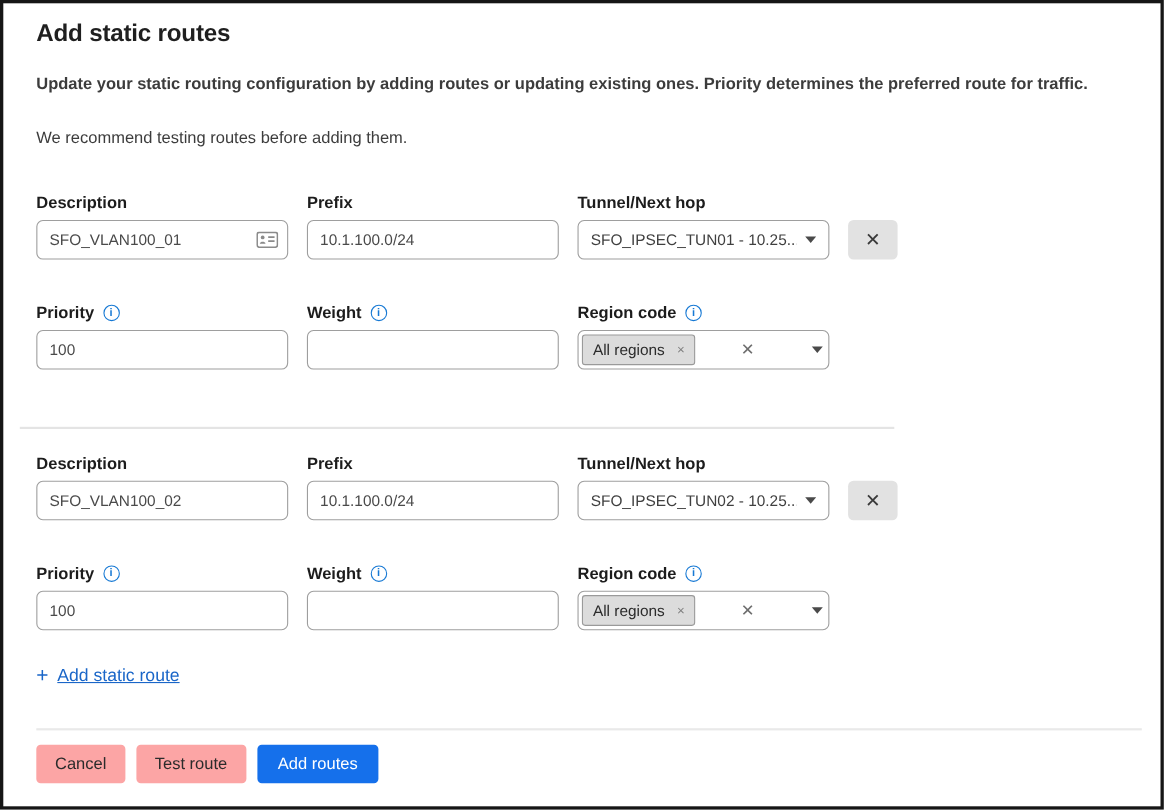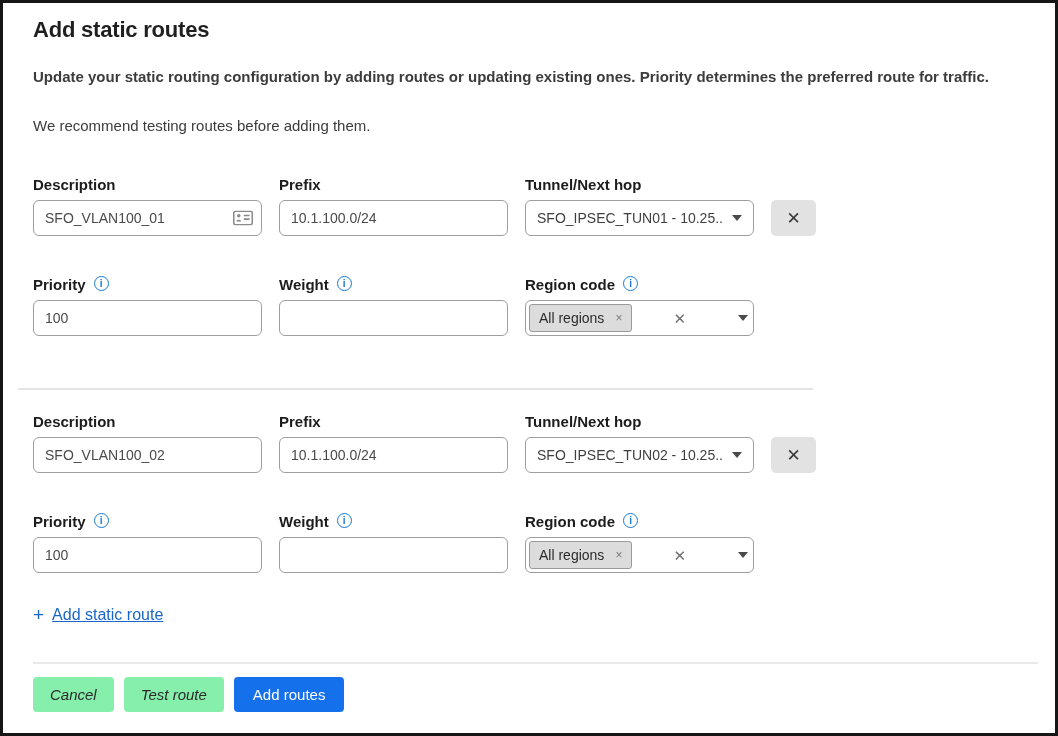--- a/index.html
+++ b/index.html
@@ -25,21 +25,21 @@
   .routes { margin-top: 42px; }
   .grid {
     display: grid;
     grid-template-columns: 229px 229px 229px 45px;
     column-gap: 17px;
     align-items: center;
   }
   .label-row { margin-bottom: 7px; }
   .field-label {
     font-size: 15px; font-weight: 700; color: #1c1c1c;
-    display: flex; align-items: flex-start; gap: 8px;
+    display: flex; align-items: center; gap: 8px;
   }
   .info-icon {
     width: 15px; height: 15px; border: 1.4px solid #1779d4; border-radius: 50%;
     color: #1779d4; font-size: 10px; font-weight: 700; font-style: normal;
     display: inline-flex; align-items: center; justify-content: center;
     line-height: 1; cursor: pointer; flex: 0 0 auto;
   }
   .input-wrap { position: relative; }
   .text-input {
     width: 100%; height: 36px;
@@ -98,21 +98,21 @@
   .footer-divider {
     border: none; border-top: 2px solid #e9e9e9;
     width: 1005px; margin: 36px 0 0 0;
   }
   .footer-buttons { margin-top: 13px; display: flex; gap: 10px; align-items: center; }
   .btn {
     height: 35px; border: none; border-radius: 4px; cursor: pointer;
     font-size: 15px; font-family: "Liberation Sans", sans-serif;
     padding: 0 17px; line-height: 1;
   }
-  .btn-secondary { background: #86efac; color: #2b2b2b; font-style: italic; }
+  .btn-secondary { background: #fca5a5; color: #2b2b2b; }
   .btn-primary { background: #1570eb; color: #ffffff; padding: 0 19px; }
 </style>
 </head>
 <body>
 
 <h1 class="page-title">Add static routes</h1>
 
 <p class="intro-line first">Update your static routing configuration by adding routes or updating existing ones. Priority determines the preferred route for traffic.</p>
 <p class="intro-line second">We recommend testing routes before adding them.</p>
 

